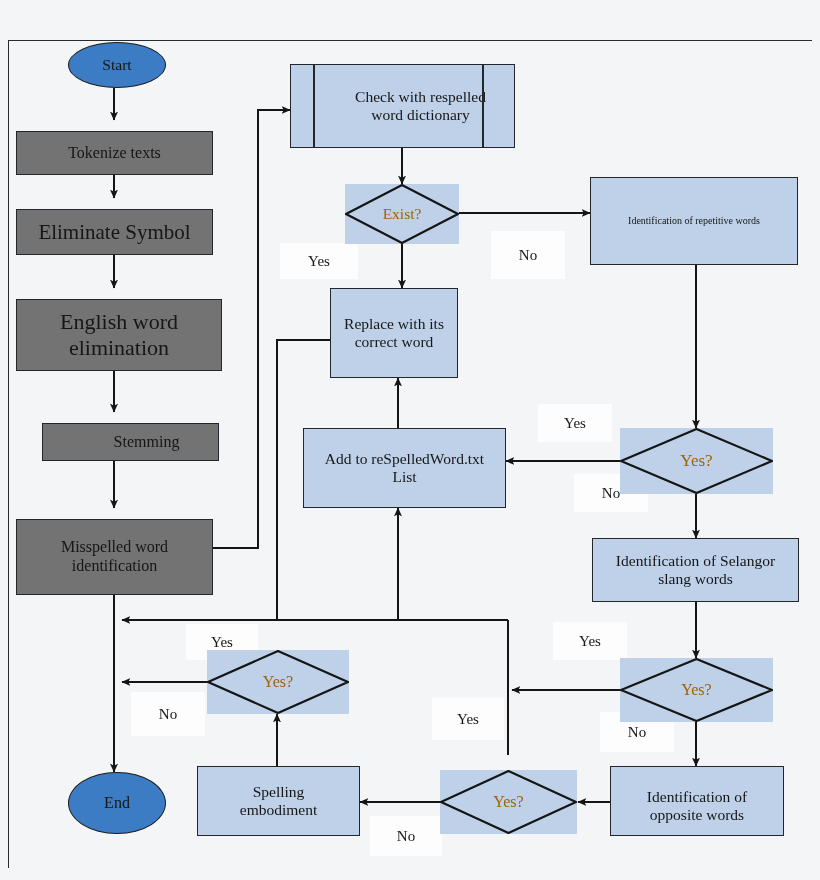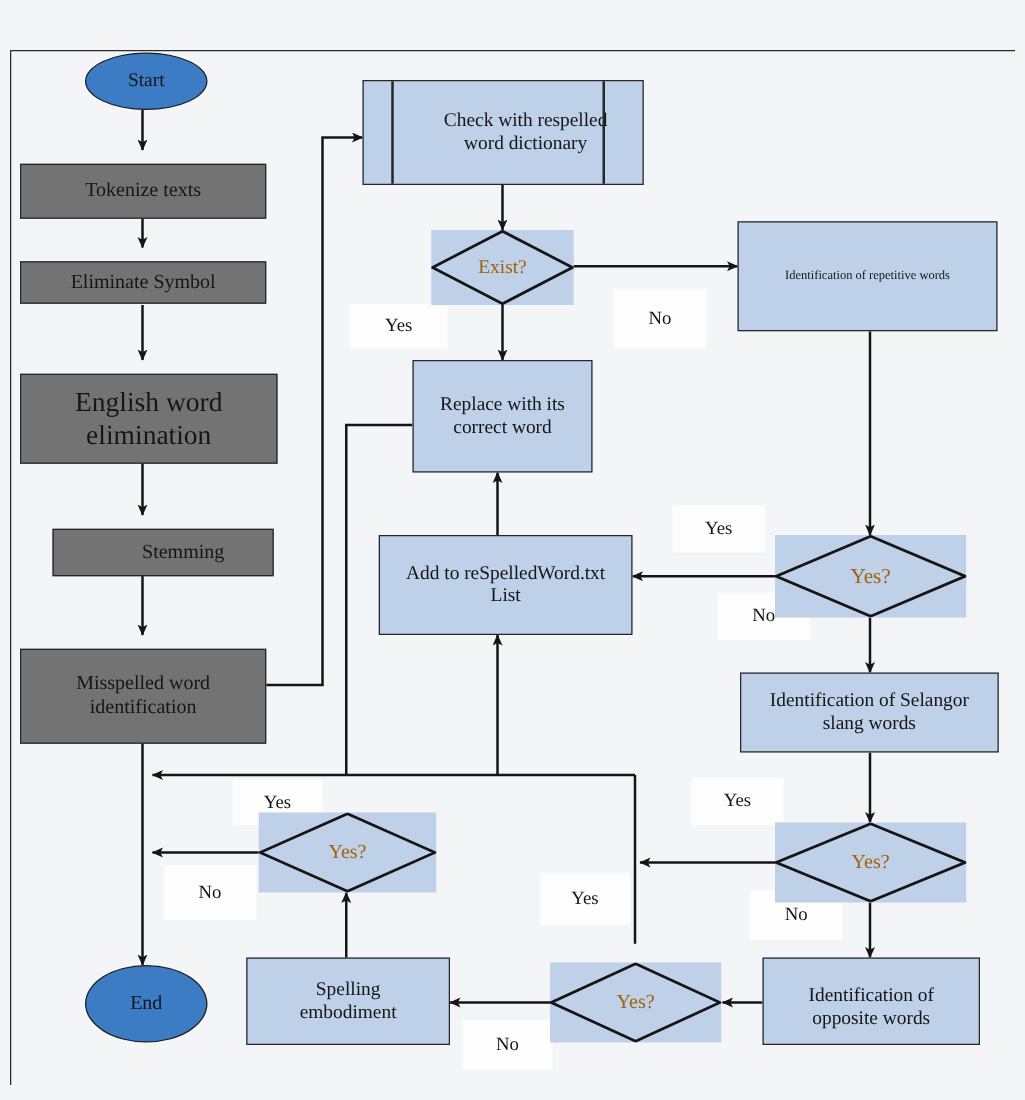--- a/index.html
+++ b/index.html
@@ -127,21 +127,21 @@
   </svg>
 
   <div class="node term" style="left:68px;top:42px;width:98px;height:46px;font-size:15.5px;">
     <span>Start</span>
   </div>
 
   <div class="node proc dark" style="left:16px;top:120px;width:197px;height:44px;font-size:16px;">
     <span>Tokenize texts</span>
   </div>
 
-  <div class="node proc dark" style="left:16px;top:198px;width:197px;height:34px;font-size:16px;">
+  <div class="node proc dark" style="left:16px;top:198px;width:197px;height:46px;font-size:21px;">
     <span>Eliminate Symbol</span>
   </div>
 
   <div class="node proc dark" style="left:16px;top:288px;width:206px;height:72px;font-size:22px;">
     <span>English word elimination</span>
   </div>
 
   <div class="node proc dark" style="left:42px;top:412px;width:177px;height:38px;font-size:16px;padding-left:32px;">
     <span>Stemming</span>
   </div>
@@ -160,21 +160,21 @@
     <span style="width:142px;display:block;">Check with respelled word dictionary</span>
   </div>
 
   <div class="dec" style="left:345px;top:184px;width:114px;height:60px;">
     <svg class="shape" viewBox="0 0 114 60" preserveAspectRatio="none">
       <polygon points="57,1 113,30 57,59 1,30" fill="#bed1e9" stroke="#151515" stroke-width="2.2"></polygon>
     </svg>
     <span class="txt" style="font-size:15.5px;">Exist?</span>
   </div>
 
-  <div class="node proc light" style="left:330px;top:288px;width:144px;height:90px;font-size:15.5px;">
+  <div class="node proc light" style="left:330px;top:288px;width:128px;height:90px;font-size:15.5px;">
     <span style="width:104px;display:block;">Replace with its correct word</span>
   </div>
 
   <div class="node proc light" style="left:303px;top:428px;width:203px;height:80px;font-size:15.5px;">
     <span style="width:176px;display:block;">Add to reSpelledWord.txt List</span>
   </div>
 
   <div class="node proc light" style="left:590px;top:177px;width:208px;height:88px;font-size:10px;">
     <span style="width:170px;display:block;">Identification of repetitive words</span>
   </div>

